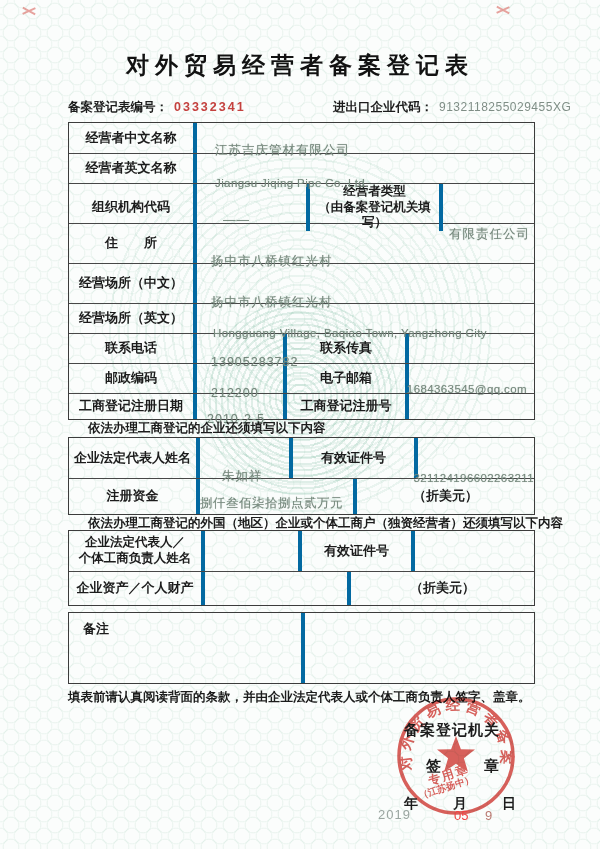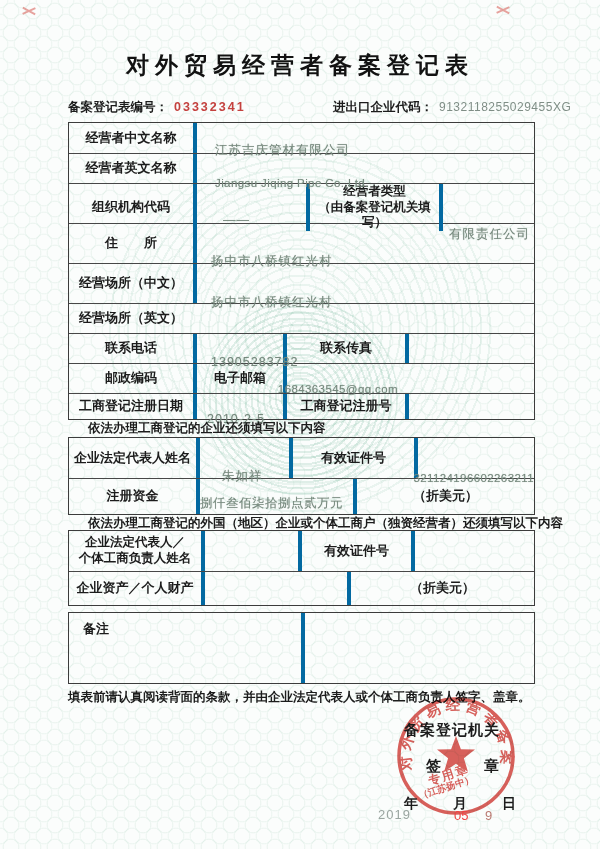--- a/index.html
+++ b/index.html
@@ -143,31 +143,37 @@
       </div>
     </div>
     <div class="trow g2 h40">
       <div class="cell">经营场所（中文）</div>
       <div class="cell value">
         <span class="fill" style="left:14px;bottom:-8px;">扬中市八桥镇红光村</span>
       </div>
     </div>
     <div class="trow g2 h30">
       <div class="cell">经营场所（英文）</div>
+      <div class="cell value">
+        <span class="fill en" style="left:16px;bottom:-7px;">Hongguang Village, Baqiao Town, Yangzhong City</span>
+      </div>
     </div>
     <div class="trow g4b h30">
       <div class="cell">联系电话</div>
       <div class="cell value">
         <span class="fill" style="left:14px;bottom:-8px;">13905283782</span>
       </div>
       <div class="cell">联系传真</div>
       <div class="cell value"></div>
     </div>
     <div class="trow g4b h30">
       <div class="cell">邮政编码</div>
+      <div class="cell value">
+        <span class="fill" style="left:14px;bottom:-9px;">212200</span>
+      </div>
       <div class="cell">电子邮箱</div>
       <div class="cell value">
         <span class="fill en" style="right:7px;bottom:-3px;text-align:right;">1684363545@qq.com</span>
       </div>
     </div>
     <div class="trow g4b h26">
       <div class="cell">工商登记注册日期</div>
       <div class="cell value">
         <span class="fill" style="left:10px;bottom:-9px;">2010-2-5</span>
       </div>

